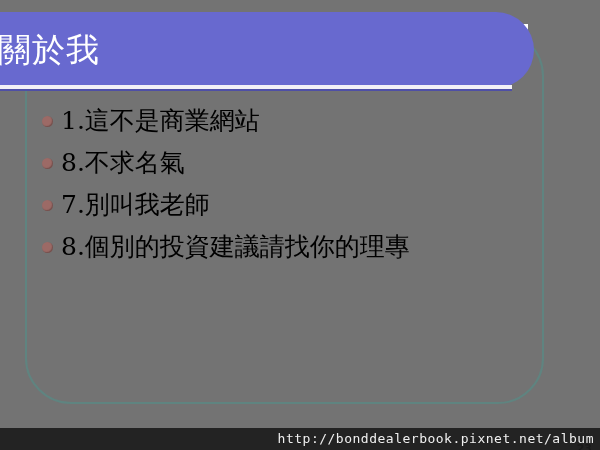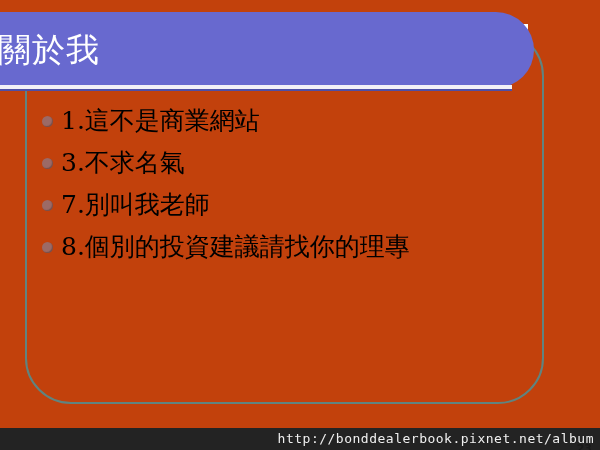--- a/index.html
+++ b/index.html
@@ -4,21 +4,21 @@
 <style>
   html, body {
     margin: 0;
     padding: 0;
     background: #ffffff;
   }
   #slide {
     position: relative;
     width: 600px;
     height: 450px;
-    background: #c2410c;
+    background: #737373;
     overflow: hidden;
     font-family: "DejaVu Sans", "Liberation Sans", sans-serif;
   }
 
   
   .frame {
     position: absolute;
     left: 25px;
     top: 30px;
     width: 519px;
@@ -156,21 +156,21 @@
 
   <div class="content">
 
     <div class="bullet-row">
       <span class="bullet-dot"></span>
       <span class="bullet-text">1.這不是商業網站</span>
     </div>
 
     <div class="bullet-row">
       <span class="bullet-dot"></span>
-      <span class="bullet-text">3.不求名氣</span>
+      <span class="bullet-text">8.不求名氣</span>
     </div>
 
     <div class="bullet-row">
       <span class="bullet-dot"></span>
       <span class="bullet-text">7.別叫我老師</span>
     </div>
 
     <div class="bullet-row">
       <span class="bullet-dot"></span>
       <span class="bullet-text">8.個別的投資建議請找你的理專</span>

